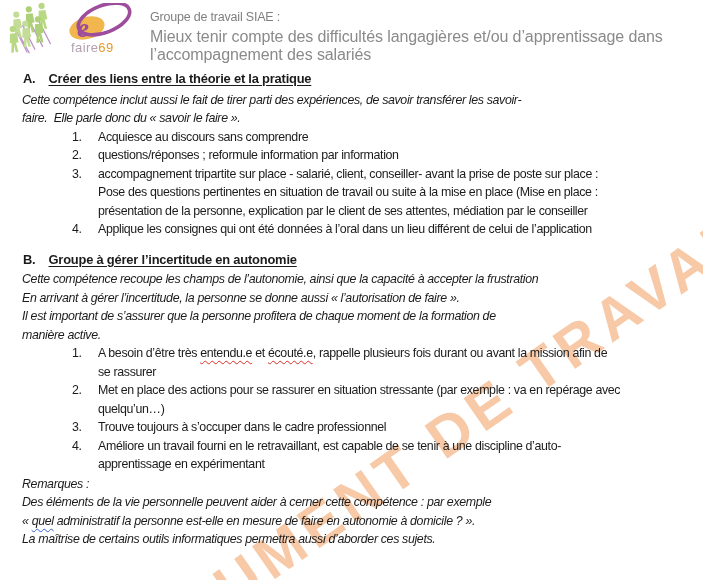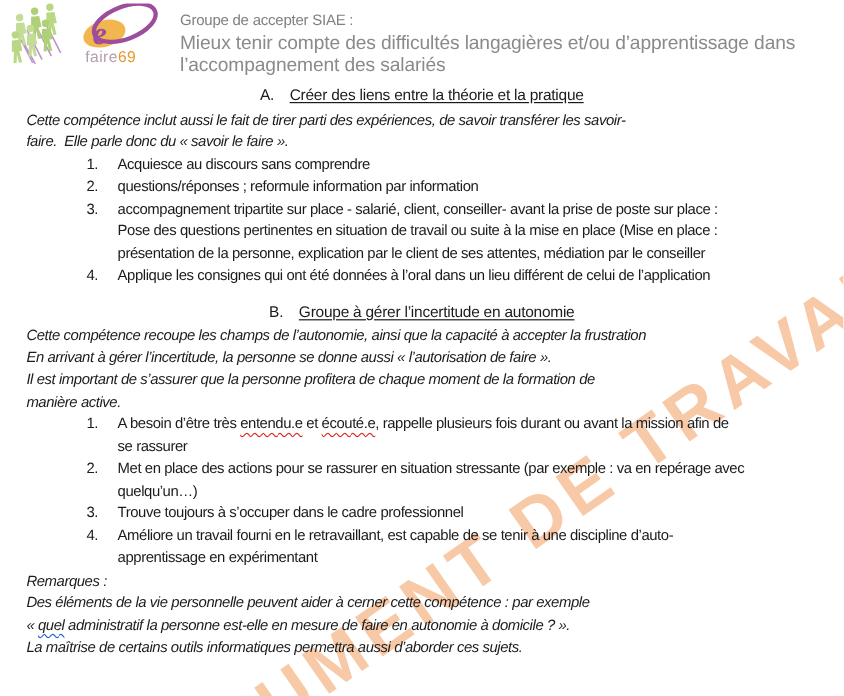--- a/index.html
+++ b/index.html
@@ -15,21 +15,21 @@
   .logo-ecrit{position:absolute;left:60px;top:3px;width:84px;height:56px;}
   .logo-ecrit svg{position:absolute;left:0;top:0;}
   .brand{position:absolute;left:11px;top:37px;font-size:13px;letter-spacing:.4px;}
   .brand-name{color:#b3a0ae;}
   .brand-num{color:#e8992c;}
   .hdr-text{position:absolute;left:150px;top:10px;}
   .hdr-title{font-size:12.5px;color:#7f7f7f;letter-spacing:-0.2px;}
   .hdr-sub{font-size:16px;color:#8a8a8a;margin-top:4px;letter-spacing:-0.1px;}
   
   .doc{position:relative;z-index:1;font-size:12.4px;letter-spacing:-0.35px;line-height:18.5px;}
-  .heading{text-align:center;font-weight:normal;font-size:12.9px;letter-spacing:-0.2px;}
+  .heading{text-align:left;font-weight:bold;font-size:12.9px;letter-spacing:-0.2px;padding-left:23px;}
   .heading.a{margin-top:8px;}
   .heading.b{margin-top:12px;}
   .hl{margin-right:13px;}
   .ht{text-decoration:underline;text-underline-offset:2px;}
   .para{font-style:italic;margin-left:22px;}
   .para.pa{margin-top:2px;}
   .para.pb{margin-top:1px;}
   .para.remarks{margin-top:1px;}
   .line{white-space:pre;}
   .item{position:relative;padding-left:98px;}
@@ -70,21 +70,21 @@
     <div class="logo-ecrit">
       <svg width="84" height="44" viewBox="0 0 84 44">
         <ellipse cx="27" cy="25" rx="18" ry="11" fill="#f1b64e" transform="rotate(-16 27 25)"></ellipse>
         <ellipse cx="44" cy="16" rx="27" ry="13.5" fill="none" stroke="#9d4d9b" stroke-width="3.6" transform="rotate(-21 44 16)"></ellipse>
         <text x="17" y="34" font-size="27" font-style="italic" font-weight="bold" fill="#9d4d9b" font-family="Liberation Serif, serif">e</text>
       </svg>
       <div class="brand"><span class="brand-name">faire</span><span class="brand-num">69</span></div>
     </div>
 
     <div class="hdr-text">
-      <div class="hdr-title">Groupe de accepter SIAE :</div>
+      <div class="hdr-title">Groupe de travail SIAE :</div>
       <div class="hdr-sub">Mieux tenir compte des difficultés langagières et/ou d’apprentissage dans l’accompagnement des salariés</div>
     </div>
   </header>
 
   <main class="doc">
 
     <div class="heading a"><span class="hl">A.</span><span class="ht">Créer des liens entre la théorie et la pratique</span></div>
 
     <div class="para pa">
       <div class="line">Cette compétence inclut aussi le fait de tirer parti des expériences, de savoir transférer les savoir-</div>

